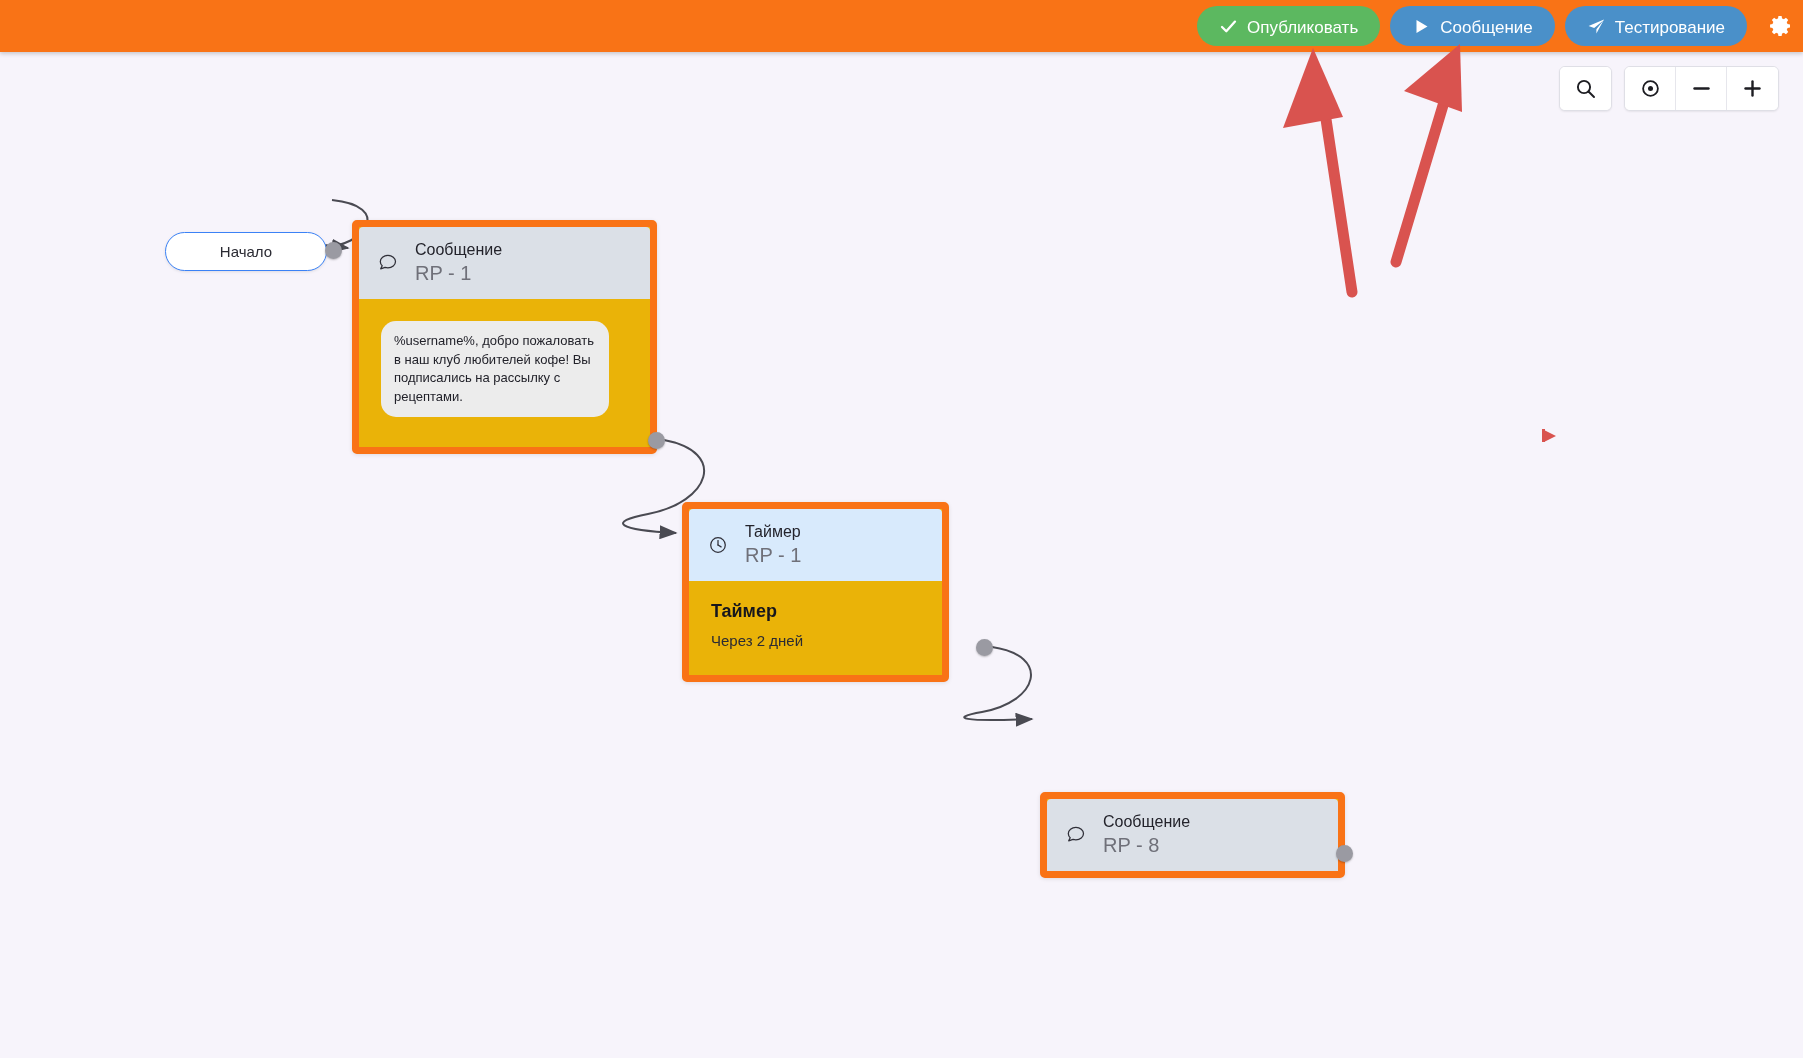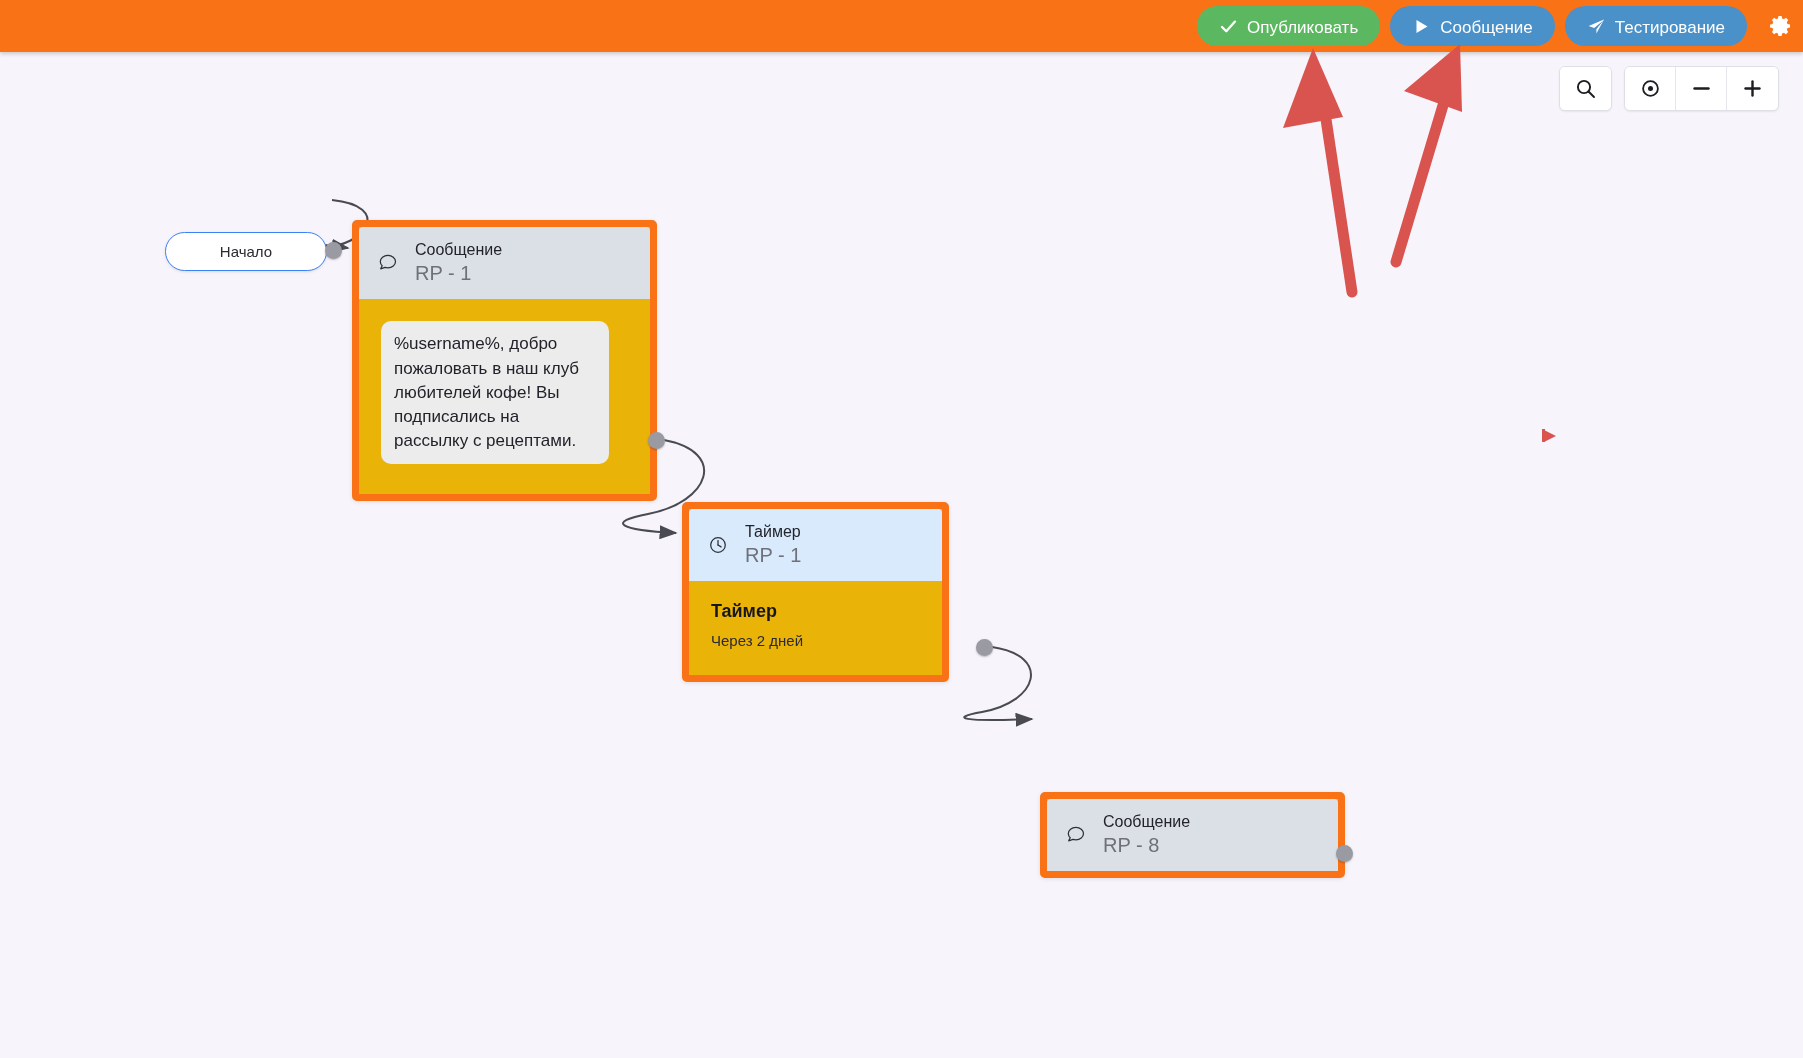--- a/index.html
+++ b/index.html
@@ -87,23 +87,23 @@
   .head-msg{background:#dbe0e7;}
   .head-timer{background:#d8eafc;}
   .head-icon{width:22px;height:22px;flex:none;display:flex;align-items:center;justify-content:center;}
   .head-icon svg{display:block;}
   .head-text{display:flex;flex-direction:column;gap:3px;}
   .head-title{font-size:16px;color:#23232b;line-height:1.15;}
   .head-sub{font-size:20px;color:#6f7079;line-height:1.15;}
 
   .card-body{box-sizing:border-box;padding:22px 22px 22px 22px;}
   .bubble{
-    background:#ececec;border-radius:10px;
+    background:#ececec;border-radius:15px;
     box-sizing:border-box;padding:11px 13px;
-    font-size:17px;line-height:1.42;color:#22222a;
+    font-size:13px;line-height:1.42;color:#22222a;
   }
   .timer-name{font-size:18px;font-weight:bold;color:#16161d;margin:0 0 10px 0;}
   .timer-when{font-size:15px;color:#2b2b33;}
 
   
   .port{
     position:absolute;width:17px;height:17px;border-radius:50%;
     background:#9a9aa2;box-shadow:0 1px 2px rgba(0,0,0,.25);
     z-index:6;cursor:pointer;
   }

